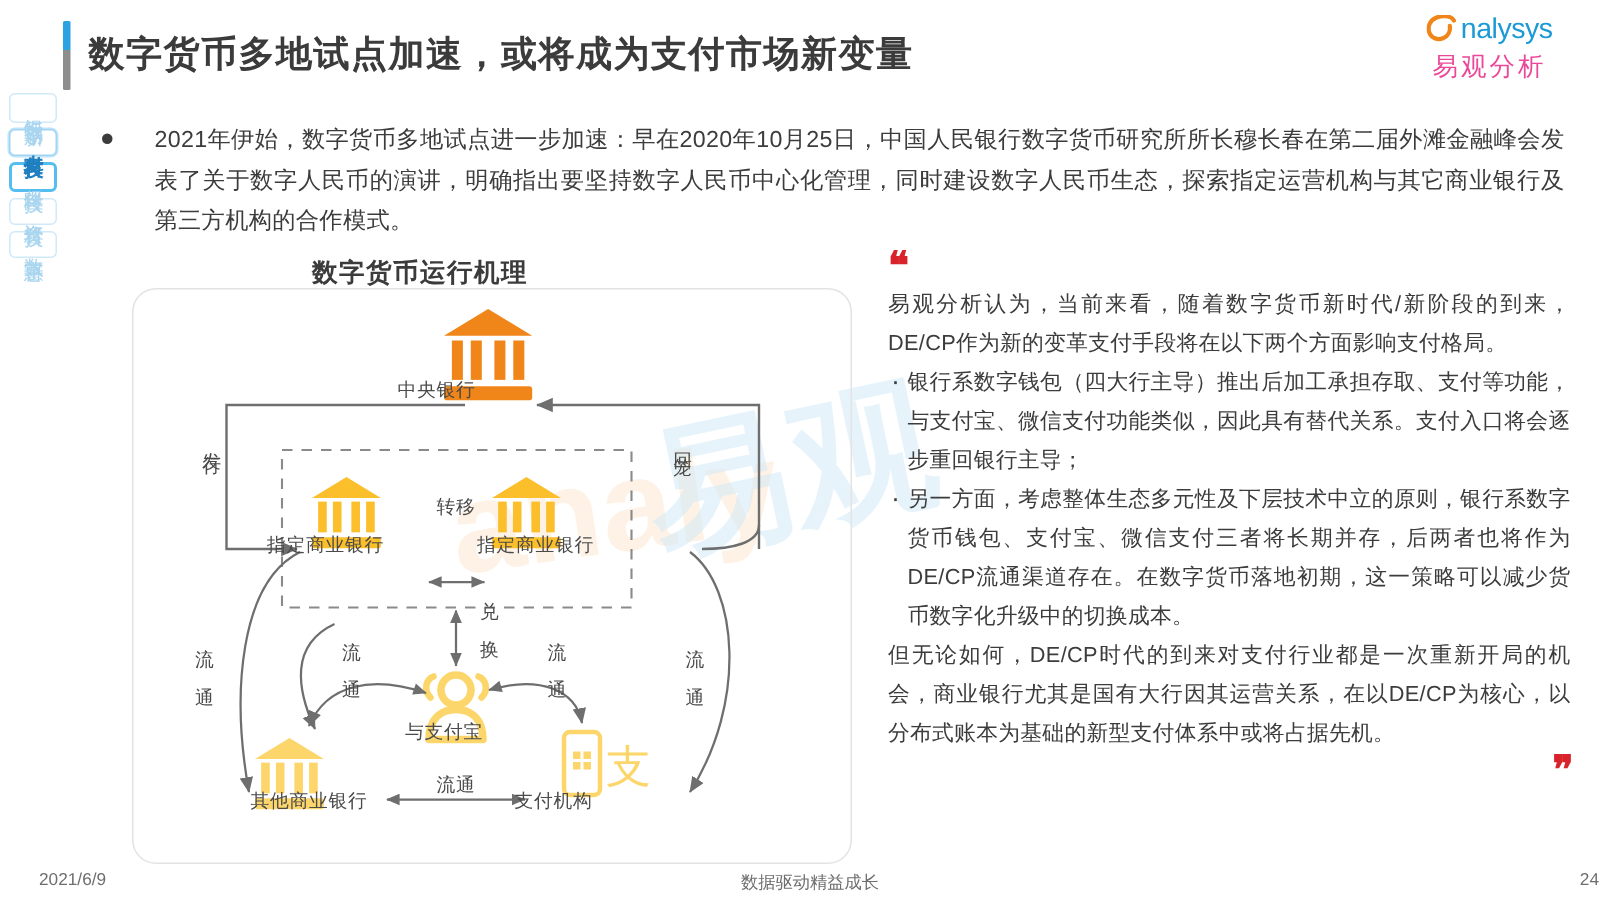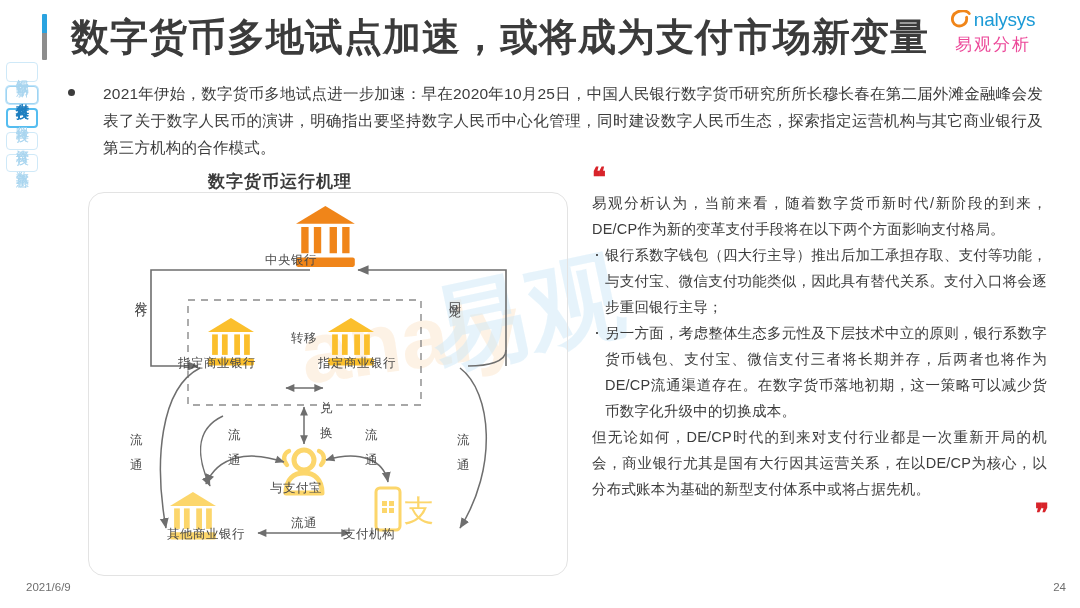--- a/index.html
+++ b/index.html
@@ -11,22 +11,22 @@
     color:#3c3c3c;
     position:relative;
   }
 
   
   #slide-title-wrap{
     position:absolute;left:42px;top:14px;display:flex;align-items:stretch;
   }
   #title-accent{width:5px;border-radius:1px;background:linear-gradient(to bottom,#2aa3e0 0%,#2aa3e0 42%,#8d8d8d 42%,#8d8d8d 100%);}
   #slide-title{
-    font-size:38px;font-weight:bold;color:#3b3b3b;letter-spacing:1px;
-    margin-left:24px;line-height:46px;white-space:nowrap;
+    font-size:24px;font-weight:bold;color:#3b3b3b;letter-spacing:1px;
+    margin-left:12px;line-height:46px;white-space:nowrap;
   }
 
   
   #logo{position:absolute;right:22px;top:8px;width:130px;text-align:center;}
   #logo-row{display:flex;align-items:center;justify-content:center;height:24px;}
   #logo-a{width:22px;height:20px;margin-right:1px;}
   #logo-word{font-size:19px;font-weight:normal;color:#1b9ad6;letter-spacing:-.3px;line-height:20px;}
   #logo-cn{font-size:17px;font-weight:normal;color:#ec4899;letter-spacing:2px;margin-top:1px;}
 
   
@@ -258,14 +258,15 @@
   <div id="quote-open">❝</div>
   <div class="rp-para">易观分析认为，当前来看，随着数字货币新时代/新阶段的到来，DE/CP作为新的变革支付手段将在以下两个方面影响支付格局。</div>
   <div class="rp-li">银行系数字钱包（四大行主导）推出后加工承担存取、支付等功能，与支付宝、微信支付功能类似，因此具有替代关系。支付入口将会逐步重回银行主导；</div>
   <div class="rp-li">另一方面，考虑整体生态多元性及下层技术中立的原则，银行系数字货币钱包、支付宝、微信支付三者将长期并存，后两者也将作为DE/CP流通渠道存在。在数字货币落地初期，这一策略可以减少货币数字化升级中的切换成本。</div>
   <div class="rp-para" style="margin-top:0">但无论如何，DE/CP时代的到来对支付行业都是一次重新开局的机会，商业银行尤其是国有大行因其运营关系，在以DE/CP为核心，以分布式账本为基础的新型支付体系中或将占据先机。</div>
   <div id="quote-close">❞</div>
 </div>
 
 <div id="footer">
   <span id="footer-date">2021/6/9</span>
+  <span id="footer-center">数据驱动精益成长</span>
   <span id="footer-page">24</span>
 </div>
 
 </body></html>

